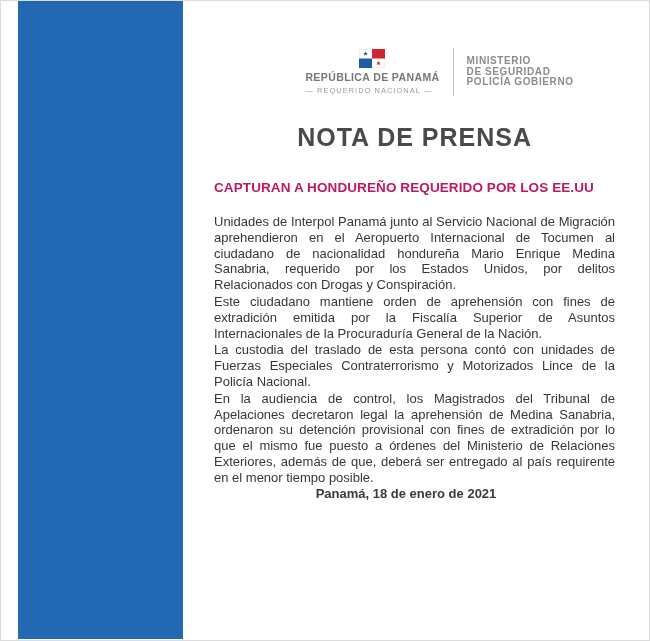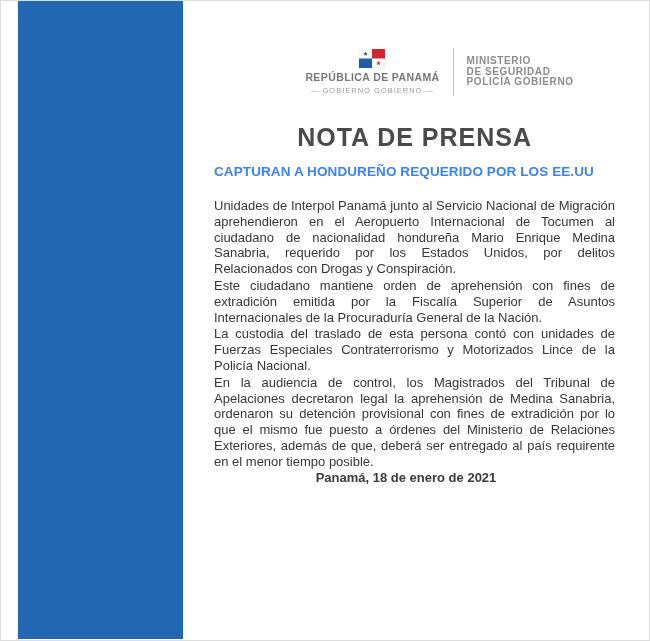--- a/index.html
+++ b/index.html
@@ -26,21 +26,20 @@
   }
   
   .header-row{
     margin-top:47px;
     margin-left:50px;
     display:flex;
     justify-content:center;
     align-items:center;
   }
   .logo-left{
-    text-align:center;
   }
   .flag-icon{display:block;margin:0 auto 3px auto;}
   .republic-label{
     font-size:10.5px;font-weight:bold;color:#777777;
     letter-spacing:0.4px;line-height:13px;white-space:nowrap;
   }
   .government-label{
     font-size:7.5px;color:#9a9a9a;letter-spacing:1px;
     line-height:9px;margin-top:2px;white-space:nowrap;
   }
@@ -55,22 +54,22 @@
   .ministry-block div{white-space:nowrap;}
   
   .press-title{
     margin-top:29px;
     margin-right:83px;
     text-align:right;
     font-size:25px;font-weight:bold;color:#4a4a4a;
     letter-spacing:1px;line-height:24px;
   }
   .headline{
-    margin-top:16px;
-    font-size:13.5px;font-weight:bold;color:#3b82f6;
+    margin-top:32px;
+    font-size:13.5px;font-weight:bold;color:#be185d;
     letter-spacing:0.1px;line-height:14px;
   }
   
   .body-paragraph{
     margin:1px 0 0 0;
     font-size:13px;color:#373737;
     line-height:15.8px;
     text-align:justify;
   }
   .body-paragraph:first-of-type{margin-top:19px;}
@@ -93,21 +92,21 @@
     <div class="header-row">
       <div class="logo-left">
         <svg class="flag-icon" width="26" height="19" viewBox="0 0 26 19">
           <rect x="0" y="0" width="26" height="19" fill="#ffffff" stroke="#cfcfcf" stroke-width="0.6"></rect>
           <rect x="13" y="0" width="13" height="9.5" fill="#ce2433"></rect>
           <rect x="0" y="9.5" width="13" height="9.5" fill="#1f5ca8"></rect>
           <polygon fill="#1f5ca8" points="6.5,2.15 7.09,3.94 8.97,3.95 7.45,5.06 8.03,6.85 6.5,5.75 4.97,6.85 5.55,5.06 4.03,3.95 5.91,3.94"></polygon>
           <polygon fill="#ce2433" points="19.5,11.65 20.09,13.44 21.97,13.45 20.45,14.56 21.03,16.35 19.5,15.25 17.97,16.35 18.55,14.56 17.03,13.45 18.91,13.44"></polygon>
         </svg>
         <div class="republic-label">REPÚBLICA DE PANAMÁ</div>
-        <div class="government-label">—  GOBIERNO GOBIERNO  —</div>
+        <div class="government-label">—  REQUERIDO NACIONAL  —</div>
       </div>
 
       <div class="logo-divider"></div>
 
       <div class="ministry-block">
         <div>MINISTERIO</div>
         <div>DE SEGURIDAD</div>
         <div>POLICÍA GOBIERNO</div>
       </div>
     </div>

